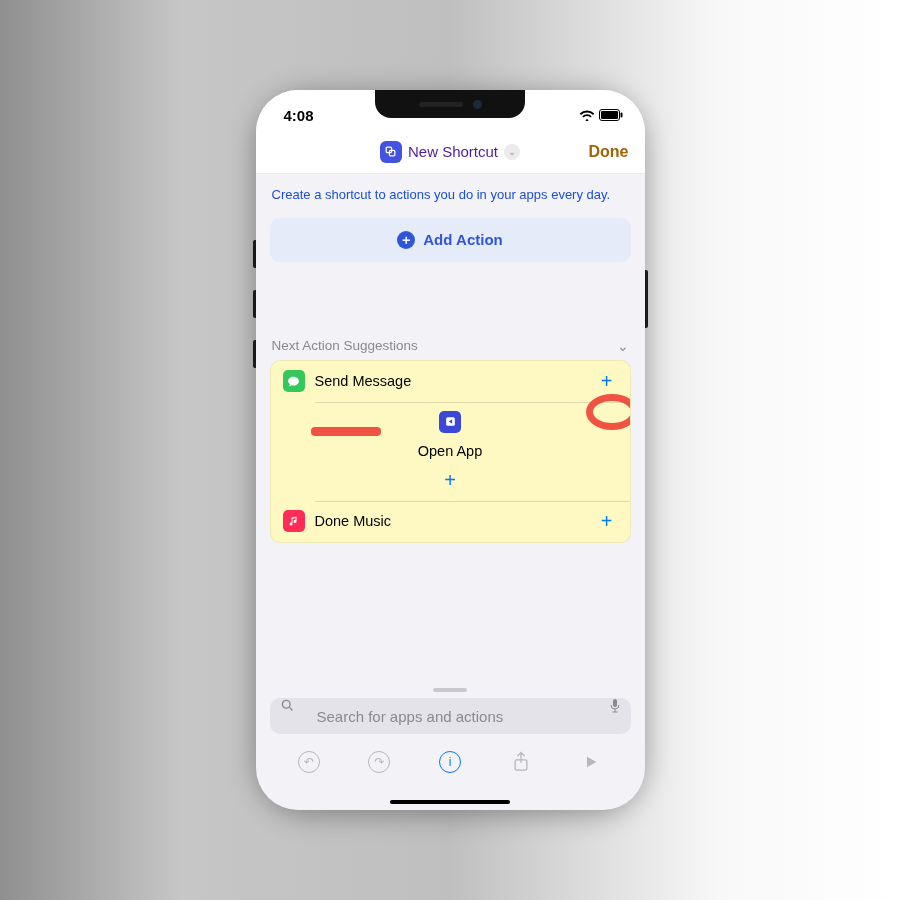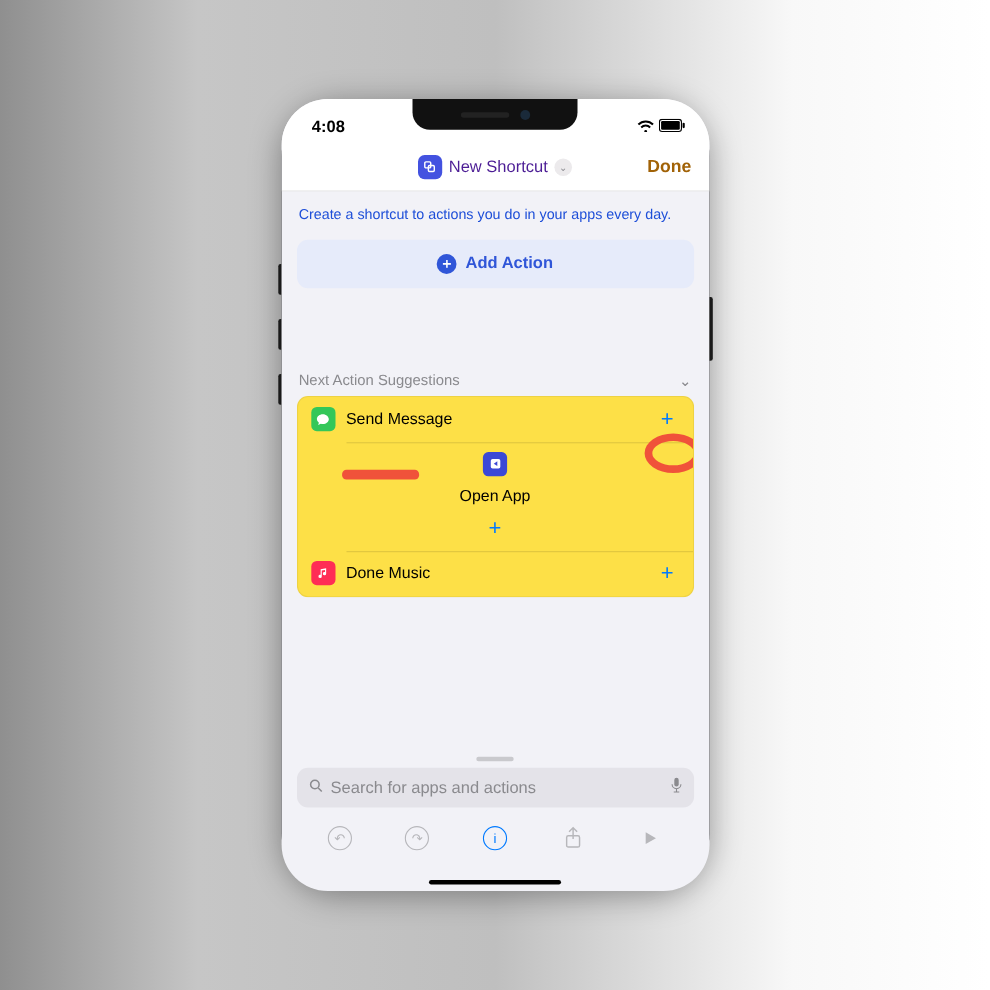--- a/index.html
+++ b/index.html
@@ -80,21 +80,21 @@
     width:18px; height:18px; border-radius:50%; background:#3056d8; color:#fff;
     display:flex; align-items:center; justify-content:center; font-size:13px; font-weight:700;
   }
 
   .section-header {
     margin-top:76px;
     display:flex; align-items:flex-start; justify-content:space-between;
     color:#8a8a8e; font-size:13.5px; padding: 0 2px 6px 2px;
   }
   .list {
-    background:#fde047; border-radius:10px; overflow:hidden;
+    background:#fef9c3; border-radius:10px; overflow:hidden;
     border: 0.5px solid rgba(0,0,0,0.06);
   }
   .row {
     display:flex; align-items:center; gap:10px;
     padding: 9px 12px;
     position:relative;
   }
   .row + .row::before {
     content:""; position:absolute; top:0; left:44px; right:0; height:0.5px; background:rgba(0,0,0,0.12);
   }
@@ -121,21 +121,21 @@
   }
 
   .drag-handle {
     position:absolute; left:50%; transform:translateX(-50%);
     bottom:118px; width:34px; height:4px; border-radius:3px; background:#c9c9cd;
   }
 
   .searchbar {
     position:absolute; left:14px; right:14px; bottom:76px;
     height:36px; background:#e4e3e9; border-radius:10px;
-    display:flex; align-items:center; gap:6px; padding:0 10px;
+    display:flex; gap:22px; padding:0 10px;
     color:#8a8a8e;
   }
   .searchbar .mag { font-size:15px; }
   .searchbar input {
     flex:1; border:none; background:transparent; outline:none;
     font-size:15px; color:#000;
   }
   .searchbar input::placeholder { color:#8a8a8e; }
 
   .toolbar {

